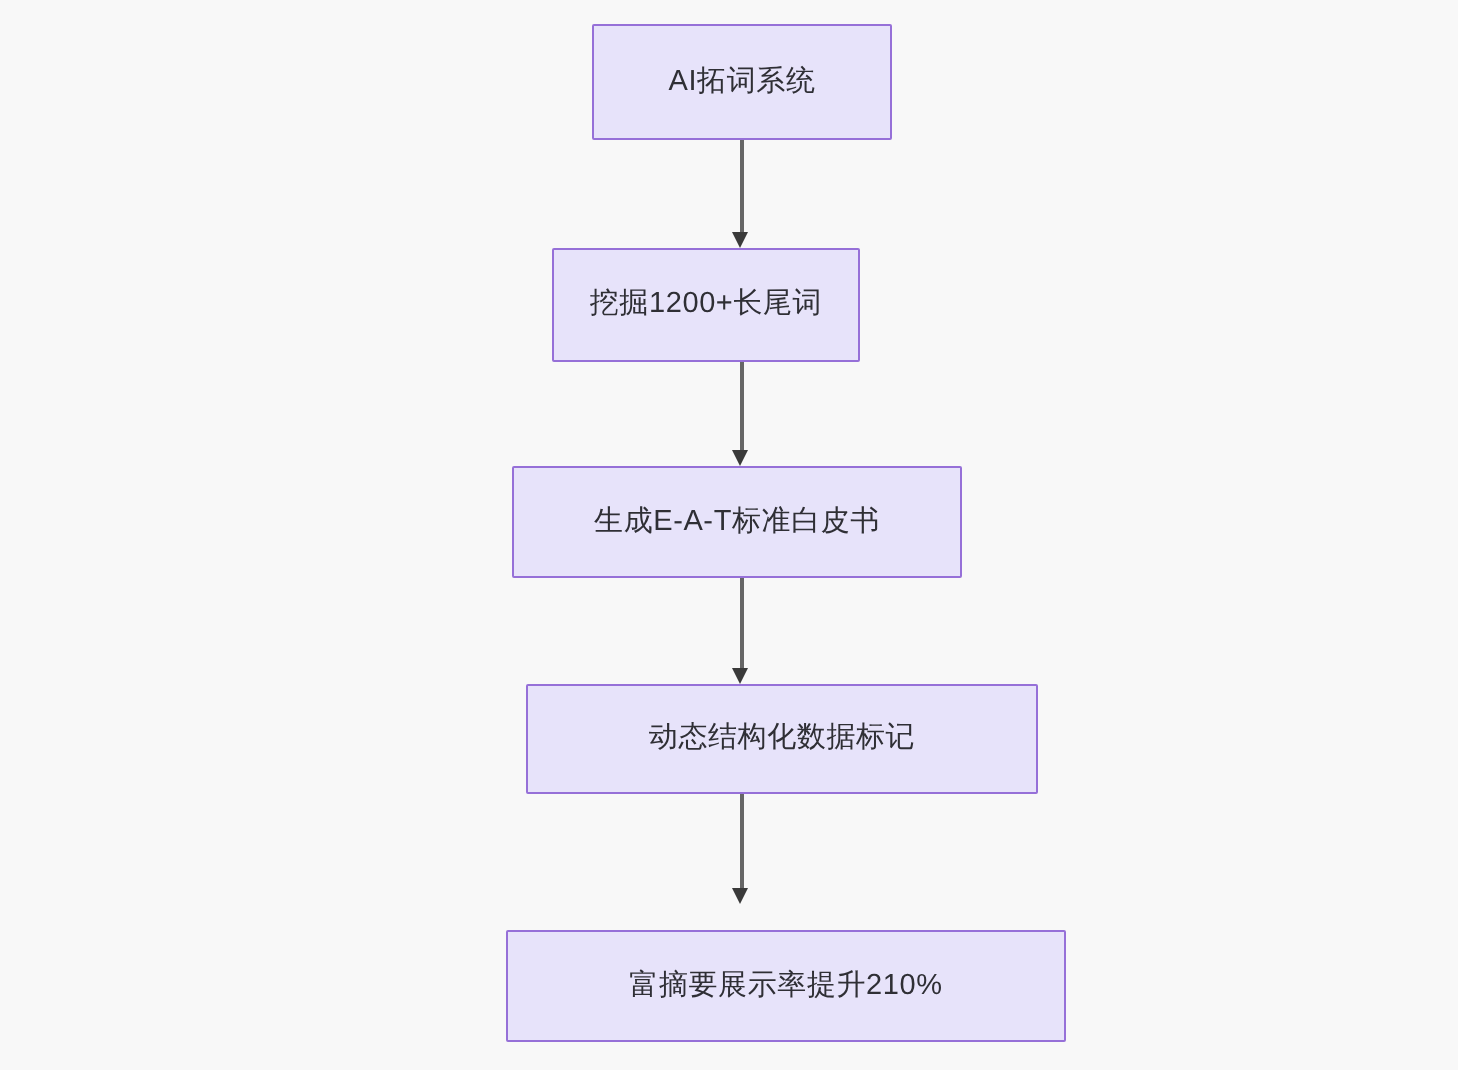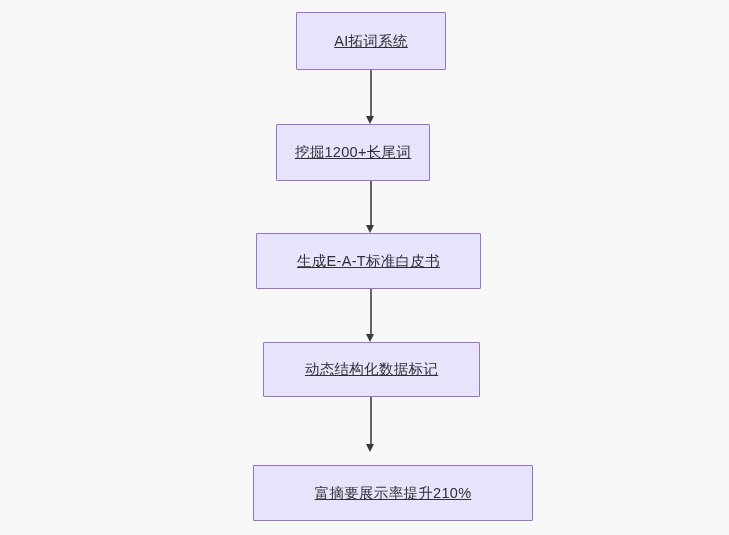--- a/index.html
+++ b/index.html
@@ -28,21 +28,20 @@
     align-items: center;
     justify-content: center;
     color: #2f2f35;
     font-size: 14.5px;
     letter-spacing: 0.3px;
     white-space: nowrap;
   }
   .node-label {
     line-height: 1;
     display: block;
-    text-decoration: underline;
   }
   .edge {
     position: absolute;
     width: 0;
     height: 0;
   }
   .edge-line {
     position: absolute;
     background: #666666;
     width: 1.7px;
@@ -86,21 +85,21 @@
   </div>
 
   <div class="node" style="left:276px; top:124px; width:154px; height:57px;">
     <span class="node-label">挖掘1200+长尾词</span>
   </div>
 
   <div class="node" style="left:256px; top:233px; width:225px; height:56px;">
     <span class="node-label">生成E-A-T标准白皮书</span>
   </div>
 
-  <div class="node" style="left:263px; top:342px; width:217px; height:55px;">
+  <div class="node" style="left:263px; top:342px; width:256px; height:55px;">
     <span class="node-label">动态结构化数据标记</span>
   </div>
 
   <div class="node" style="left:253px; top:465px; width:280px; height:56px;">
     <span class="node-label">富摘要展示率提升210%</span>
   </div>
 
 </div>
 
 </body></html>

